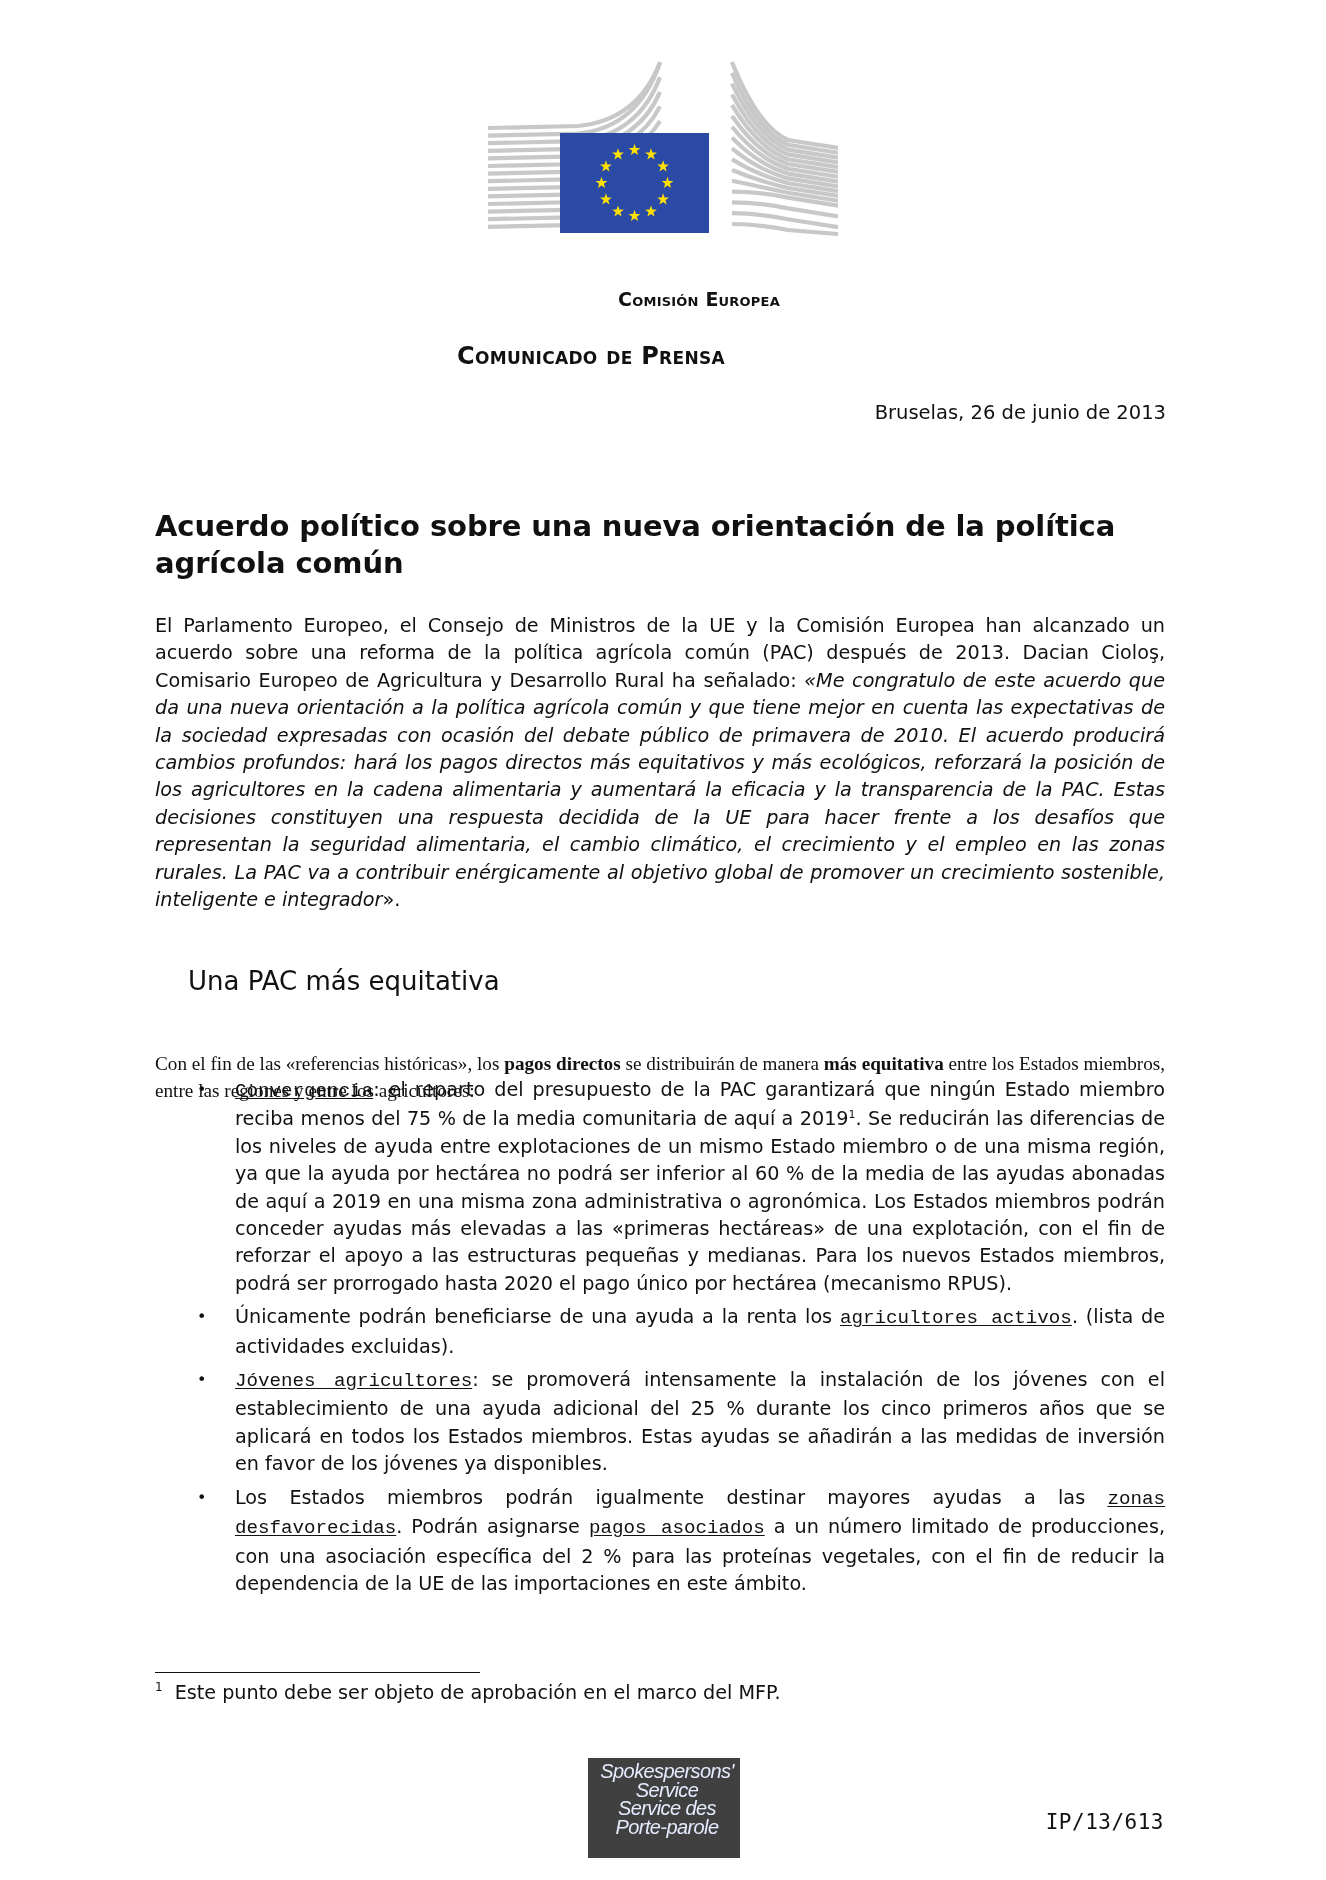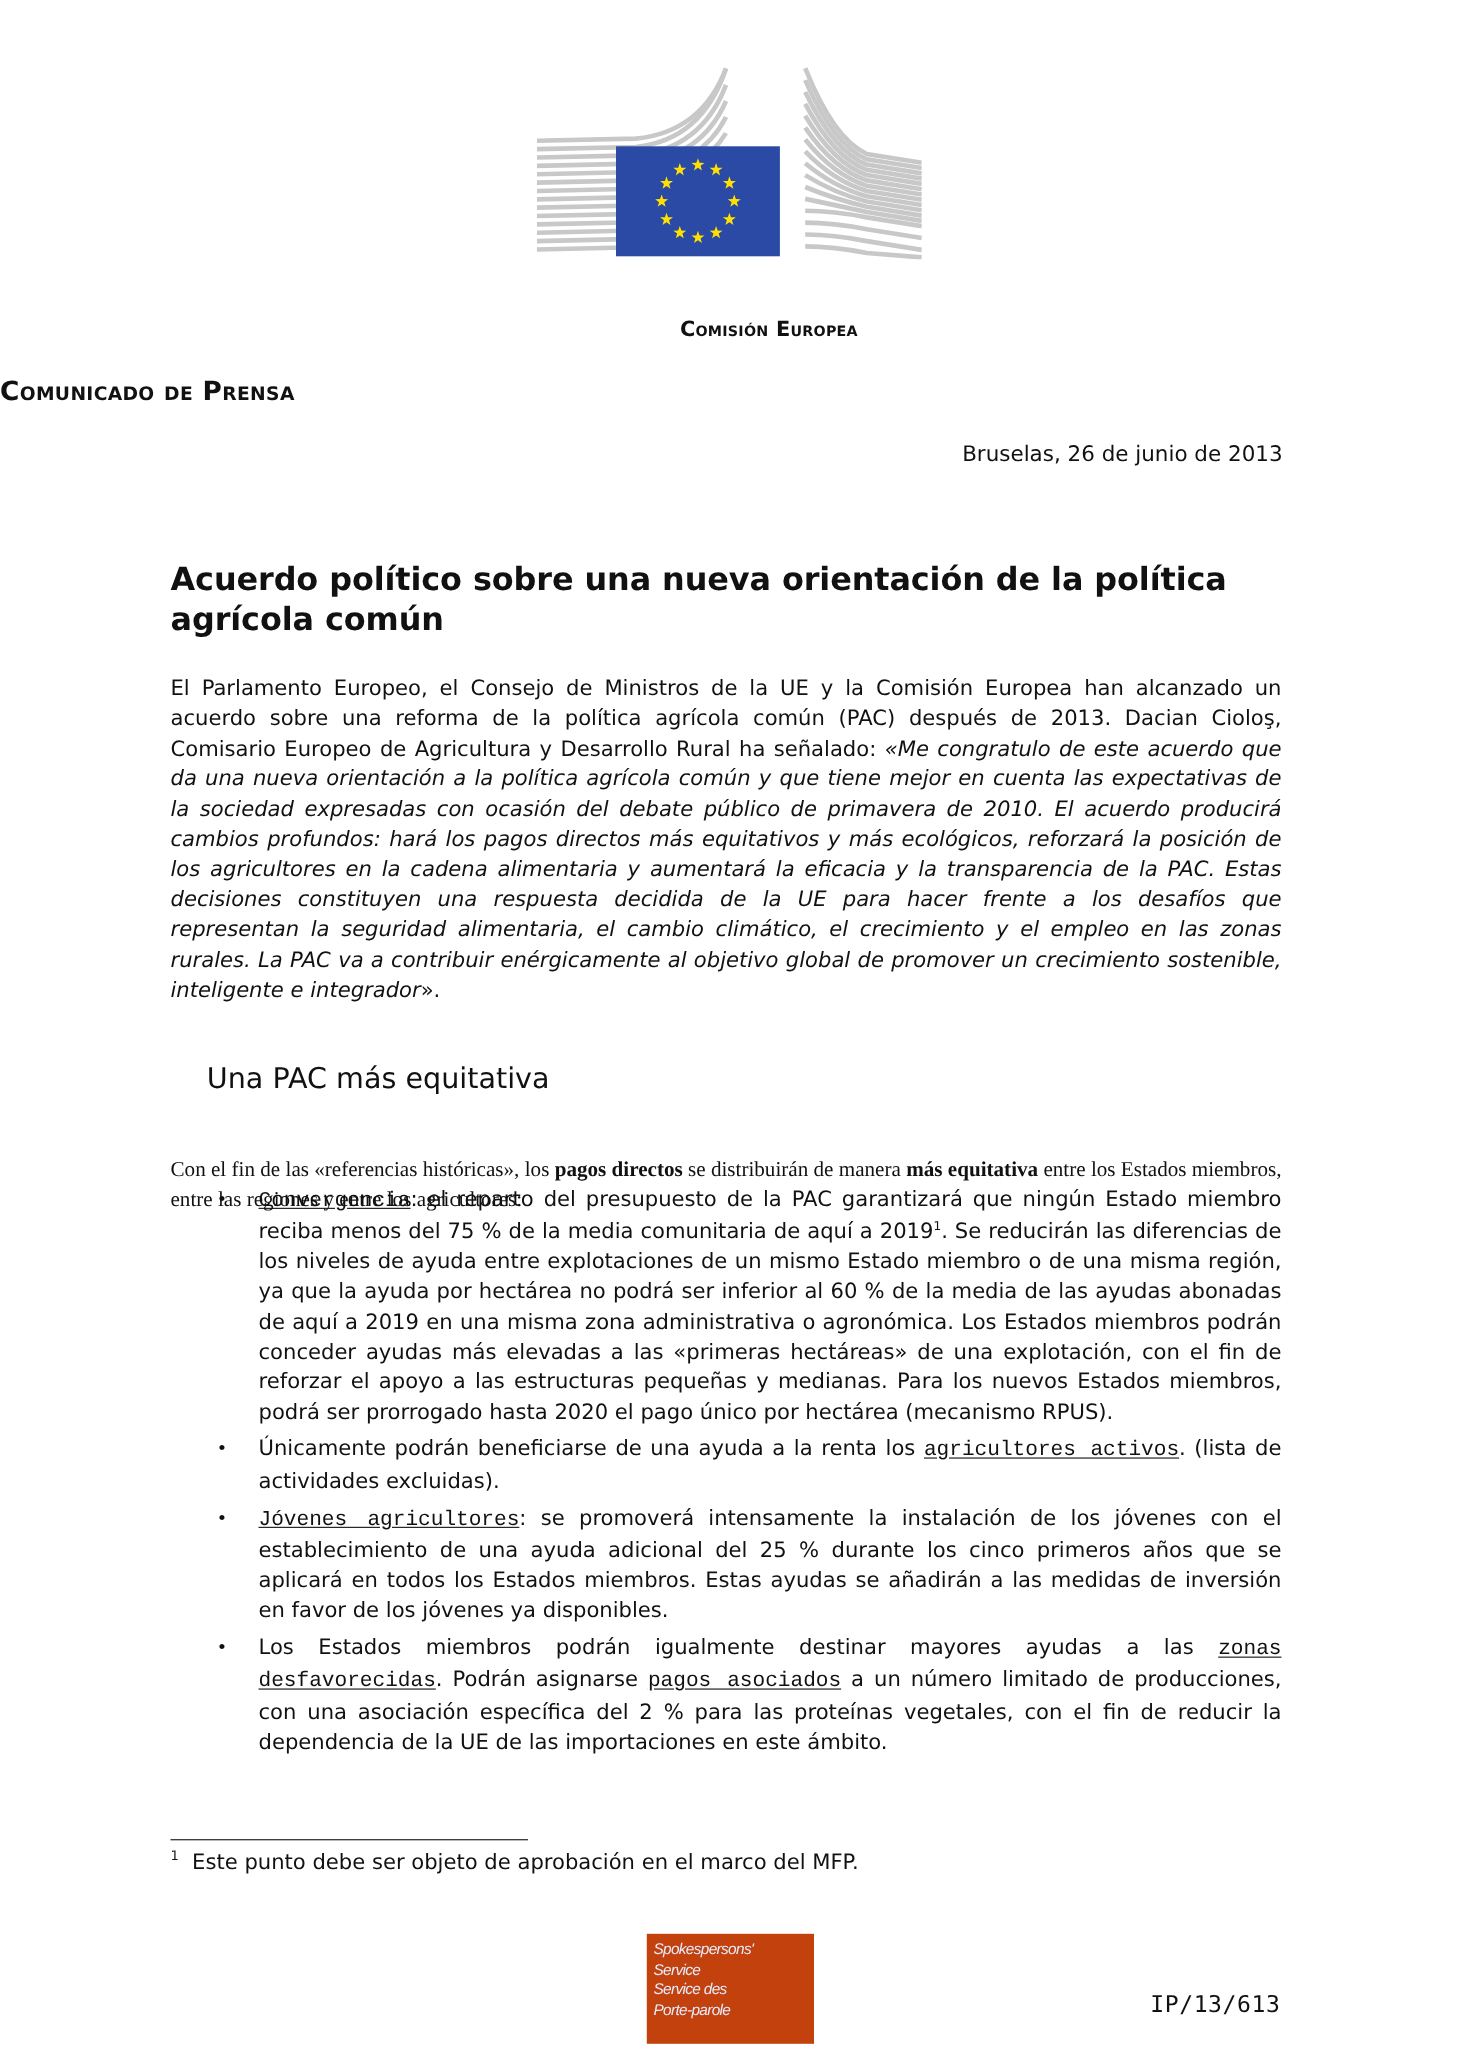--- a/index.html
+++ b/index.html
@@ -6,21 +6,21 @@
   body { width: 1326px; height: 1880px; position: relative; overflow: hidden;
          font-family: "DejaVu Sans", sans-serif; color: #111111; }
   .abs { position: absolute; }
 
   
   #logo { left: 488px; top: 58px; width: 350px; height: 178px; }
 
   
   .org { left: 0; width: 1326px; top: 288px; text-align: center; font-weight: bold;
          font-size: 19px; font-variant: small-caps; letter-spacing: 0.2px; padding-left: 36px; }
-  .doctype { left: 0; width: 1182px; top: 342px; font-weight: bold;
+  .doctype { left: 0; width: 1182px; top: 342px; text-align: center; font-weight: bold;
          font-size: 24px; font-variant: small-caps; letter-spacing: 0.3px; }
   .date { left: 826px; width: 340px; top: 401px; text-align: right; font-size: 19.5px; }
 
   .title { left: 155px; width: 1010px; top: 508px; font-weight: bold; font-size: 29px;
            line-height: 37px; letter-spacing: -0.1px; }
 
   .body { left: 155px; width: 1010px; font-size: 19.2px; line-height: 27.4px; text-align: justify; }
   .p1 { top: 612px; }
   .p1 .quote { font-style: italic; }
 
@@ -31,23 +31,23 @@
              font-size: 19.2px; line-height: 27.4px; text-align: justify; }
   ul.items li { position: relative; padding-left: 80px; margin-bottom: 6px; }
   ul.items li .bullet { position: absolute; left: 42px; top: 0; font-size: 16px; }
   u { text-decoration: underline; text-underline-offset: 2px; font-family: Liberation Mono, monospace; }
   sup { font-size: 11px; line-height: 0; vertical-align: 7px; }
 
   .fn-rule { left: 155px; top: 1672px; width: 325px; height: 0; border-top: 1.3px solid #111; }
   .footnote { left: 155px; top: 1681px; font-size: 19.2px; }
   .footnote sup { font-size: 12px; vertical-align: 8px; margin-right: 12px; }
 
-  .spk { left: 588px; top: 1758px; width: 152px; height: 100px; background: #c2410c; color: #e6ecff;
-         font-family: "Liberation Sans", sans-serif; font-style: italic; font-size: 14px; line-height: 18.5px;
-         padding: 4px 0 0 6px; box-sizing: border-box; letter-spacing: -0.6px; }
+  .spk { left: 588px; top: 1758px; width: 152px; height: 100px; background: #404040; color: #e6ecff;
+         font-family: "Liberation Sans", sans-serif; font-style: italic; font-size: 20px; line-height: 18.5px;
+         padding: 4px 0 0 6px; box-sizing: border-box; letter-spacing: -0.6px; text-align: center; }
   .spk div { white-space: nowrap; }
   .ipref { right: 162px; top: 1810px; font-family: "DejaVu Sans Mono", monospace; font-weight: normal; font-size: 21px; letter-spacing: 0.5px; }
 </style>
 </head>
 <body>
 
 <svg id="logo" class="abs" viewBox="0 0 350 178">
   <g id="bldL">
       <path d="M0 70 L90 68 Q150 62 172 4" stroke="#c8c8c8" stroke-width="4.2" fill="none"></path>
       <path d="M0 77.6 L90 75.6 Q150 69.6 172 4.599999999999994" stroke="#c8c8c8" stroke-width="4.2" fill="none"></path>

